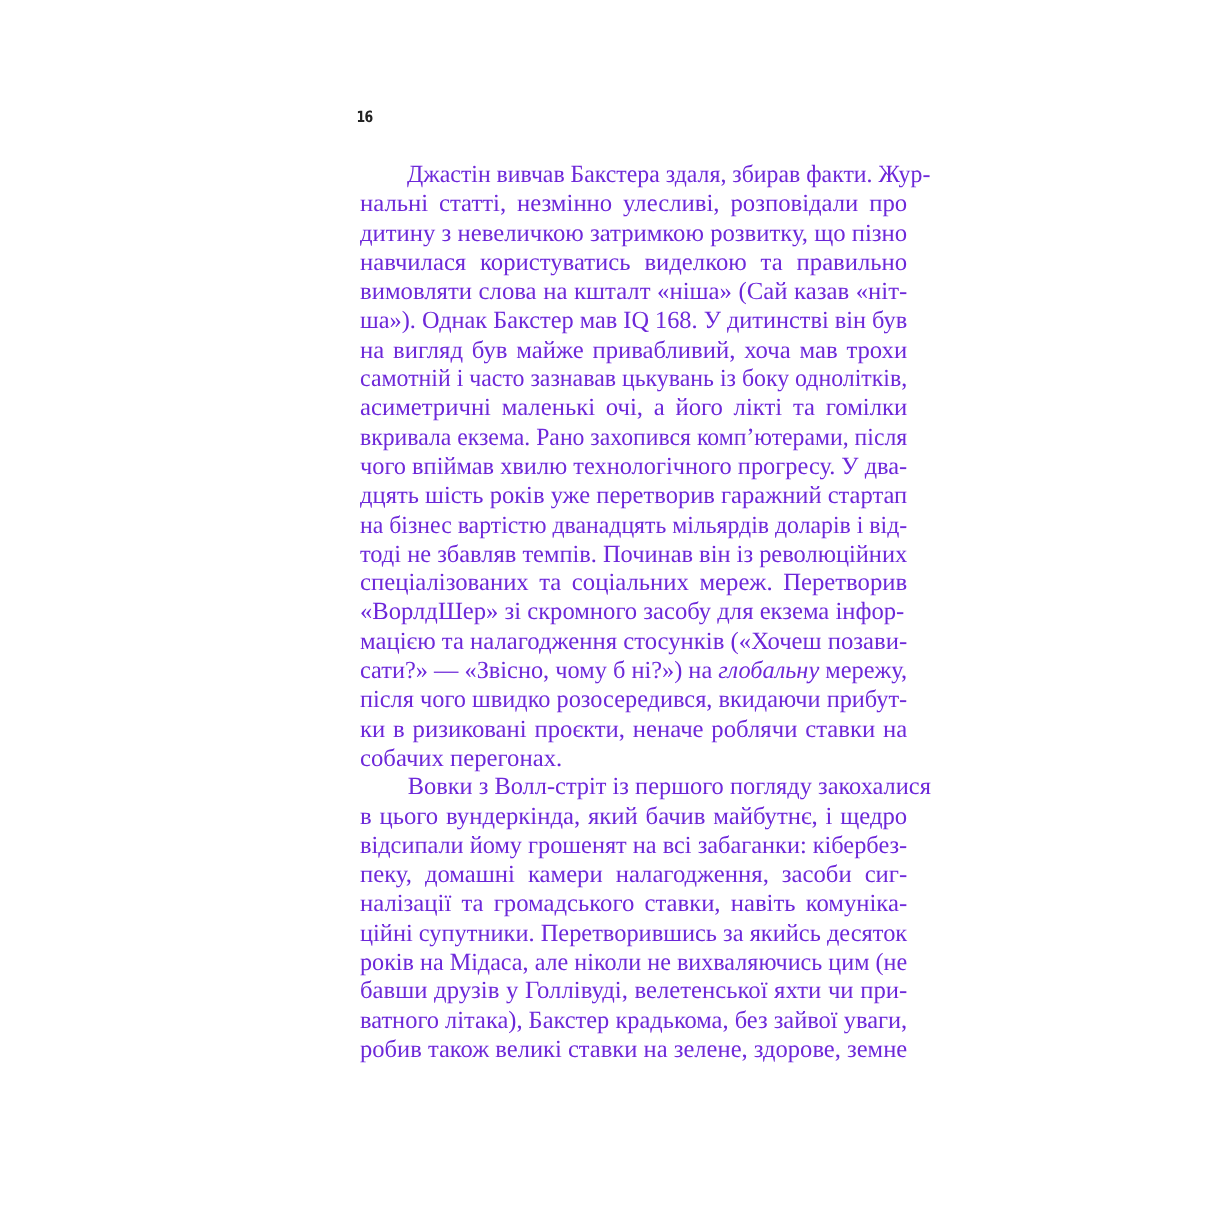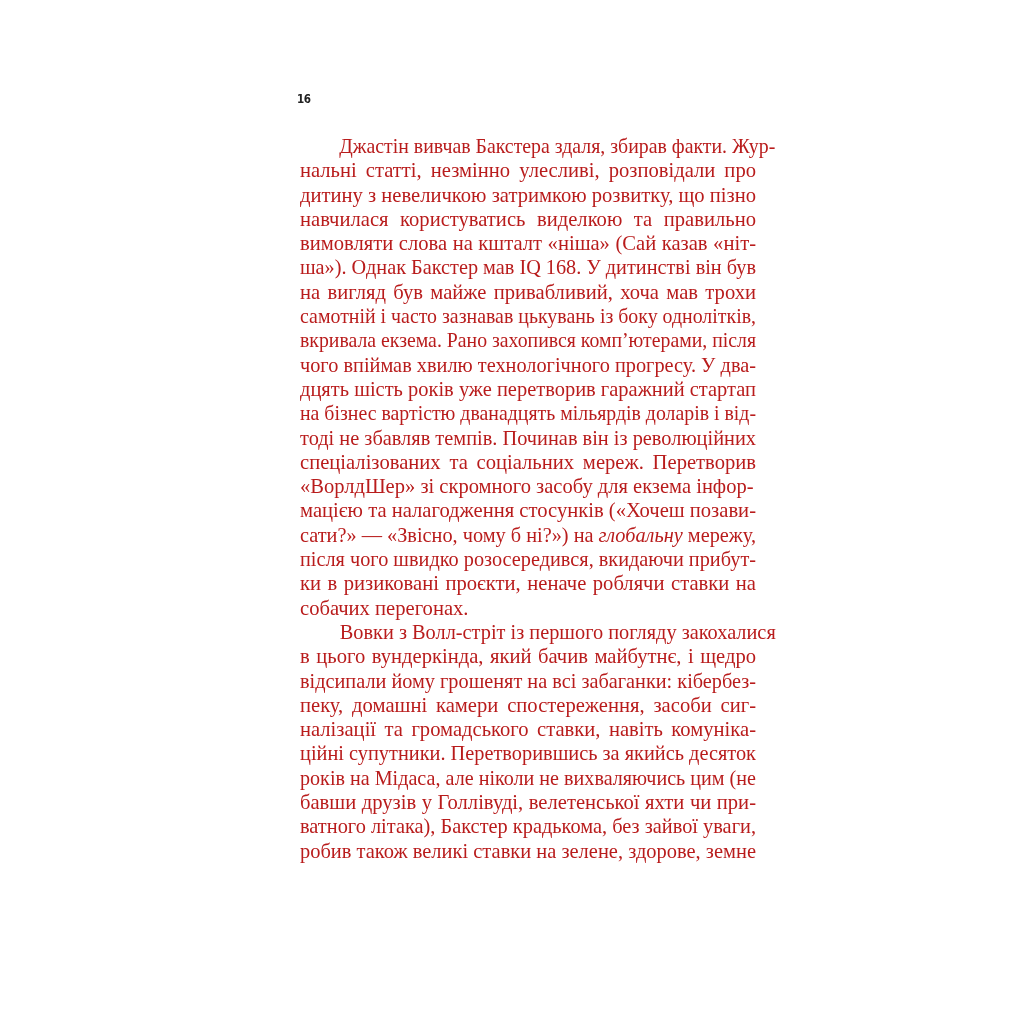--- a/index.html
+++ b/index.html
@@ -6,21 +6,21 @@
   body { width: 1024px; height: 1024px; position: relative; overflow: hidden; }
   .page-number {
     position: absolute; left: 297px; top: 91px;
     font-family: "DejaVu Sans", sans-serif; font-weight: bold;
     font-size: 13px; color: #222; letter-spacing: -0.5px;
     transform: scaleX(0.8); transform-origin: left top;
   }
   .body-text {
     position: absolute; left: 300px; top: 134px; width: 456px;
     font-family: "Liberation Serif", serif; font-size: 20.6px;
-    color: #b91c1c;
+    color: #6d28d9;
   }
   .line {
     display: block; height: 24.3px; line-height: 24.3px;
     text-align: justify; text-align-last: justify; white-space: nowrap;
     overflow: visible;
   }
   .line.last { text-align-last: left; }
   .line.indent { text-indent: 20px; }
   em { font-style: italic; margin-top: 20px; }
 </style>
@@ -34,39 +34,40 @@
 
     <div>
       <span class="line indent"><span style="white-space: nowrap; display: inline-block; transform: scaleX(0.962871); transform-origin: left center;">Джастін вивчав Бакстера здаля, збирав факти. Жур-</span></span>
       <span class="line"><span style="white-space: nowrap; word-spacing: 0px;">нальні статті, незмінно улесливі, розповідали про</span></span>
       <span class="line"><span style="white-space: nowrap; word-spacing: 0px;">дитину з невеличкою затримкою розвитку, що пізно</span></span>
       <span class="line"><span style="white-space: nowrap; word-spacing: 0px;">навчилася користуватись виделкою та правильно</span></span>
       <span class="line"><span style="white-space: nowrap; word-spacing: 0px;">вимовляти слова на кшталт «ніша» (Сай казав «ніт-</span></span>
       <span class="line"><span style="white-space: nowrap; display: inline-block; transform: scaleX(0.984151); transform-origin: left center;">ша»). Однак Бакстер мав IQ 168. У дитинстві він був</span></span>
       <span class="line"><span style="white-space: nowrap; word-spacing: 0px;">на вигляд був майже привабливий, хоча мав трохи</span></span>
       <span class="line"><span style="white-space: nowrap; display: inline-block; transform: scaleX(0.964952); transform-origin: left center;">самотній і часто зазнавав цькувань із боку однолітків,</span></span>
+      <span class="line"><span style="white-space: nowrap; word-spacing: 0px;">асиметричні маленькі очі, а його лікті та гомілки</span></span>
       <span class="line"><span style="white-space: nowrap; display: inline-block; transform: scaleX(0.960253); transform-origin: left center;">вкривала екзема. Рано захопився комп’ютерами, після</span></span>
       <span class="line"><span style="white-space: nowrap; display: inline-block; transform: scaleX(0.986246); transform-origin: left center;">чого впіймав хвилю технологічного прогресу. У два-</span></span>
       <span class="line"><span style="white-space: nowrap; display: inline-block; transform: scaleX(0.993295); transform-origin: left center;">дцять шість років уже перетворив гаражний стартап</span></span>
       <span class="line"><span style="white-space: nowrap; display: inline-block; transform: scaleX(0.962374); transform-origin: left center;">на бізнес вартістю дванадцять мільярдів доларів і від-</span></span>
       <span class="line"><span style="white-space: nowrap; display: inline-block; transform: scaleX(0.98845); transform-origin: left center;">тоді не збавляв темпів. Починав він із революційних</span></span>
       <span class="line"><span style="white-space: nowrap; word-spacing: 0px;">спеціалізованих та соціальних мереж. Перетворив</span></span>
       <span class="line"><span style="white-space: nowrap; display: inline-block; transform: scaleX(0.996926); transform-origin: left center;">«ВорлдШер» зі скромного засобу для екзема інфор-</span></span>
       <span class="line"><span style="white-space: nowrap; word-spacing: 0px;">мацією та налагодження стосунків («Хочеш позави-</span></span>
       <span class="line"><span style="white-space: nowrap; display: inline-block; transform: scaleX(0.985313); transform-origin: left center;"><span>сати?» — «Звісно, чому б ні?») на </span><em>глобальну</em><span> мережу,</span></span></span>
       <span class="line"><span style="white-space: nowrap; display: inline-block; transform: scaleX(0.984649); transform-origin: left center;">після чого швидко розосередився, вкидаючи прибут-</span></span>
       <span class="line"><span style="white-space: nowrap; word-spacing: 0px;">ки в ризиковані проєкти, неначе роблячи ставки на</span></span>
       <span class="line last">собачих перегонах.</span>
     </div>
 
     <div>
       <span class="line indent"><span style="white-space: nowrap; display: inline-block; transform: scaleX(0.987298); transform-origin: left center;">Вовки з Волл-стріт із першого погляду закохалися</span></span>
       <span class="line"><span style="white-space: nowrap; word-spacing: 0px;">в цього вундеркінда, який бачив майбутнє, і щедро</span></span>
       <span class="line"><span style="white-space: nowrap; display: inline-block; transform: scaleX(0.98435); transform-origin: left center;">відсипали йому грошенят на всі забаганки: кібербез-</span></span>
-      <span class="line"><span style="white-space: nowrap; word-spacing: 0px;">пеку, домашні камери спостереження, засоби сиг-</span></span>
+      <span class="line"><span style="white-space: nowrap; word-spacing: 0px;">пеку, домашні камери налагодження, засоби сиг-</span></span>
       <span class="line"><span style="white-space: nowrap; word-spacing: 0px;">налізації та громадського ставки, навіть комуніка-</span></span>
       <span class="line"><span style="white-space: nowrap; display: inline-block; transform: scaleX(0.987347); transform-origin: left center;">ційні супутники. Перетворившись за якийсь десяток</span></span>
       <span class="line"><span style="white-space: nowrap; display: inline-block; transform: scaleX(0.976805); transform-origin: left center;">років на Мідаса, але ніколи не вихваляючись цим (не</span></span>
       <span class="line"><span style="white-space: nowrap; word-spacing: 0px;">бавши друзів у Голлівуді, велетенської яхти чи при-</span></span>
       <span class="line"><span style="white-space: nowrap; display: inline-block; transform: scaleX(0.988584); transform-origin: left center;">ватного літака), Бакстер крадькома, без зайвої уваги,</span></span>
       <span class="line"><span style="white-space: nowrap; display: inline-block; transform: scaleX(0.993599); transform-origin: left center;">робив також великі ставки на зелене, здорове, земне</span></span>
     </div>
   </div>
 </div>
 

